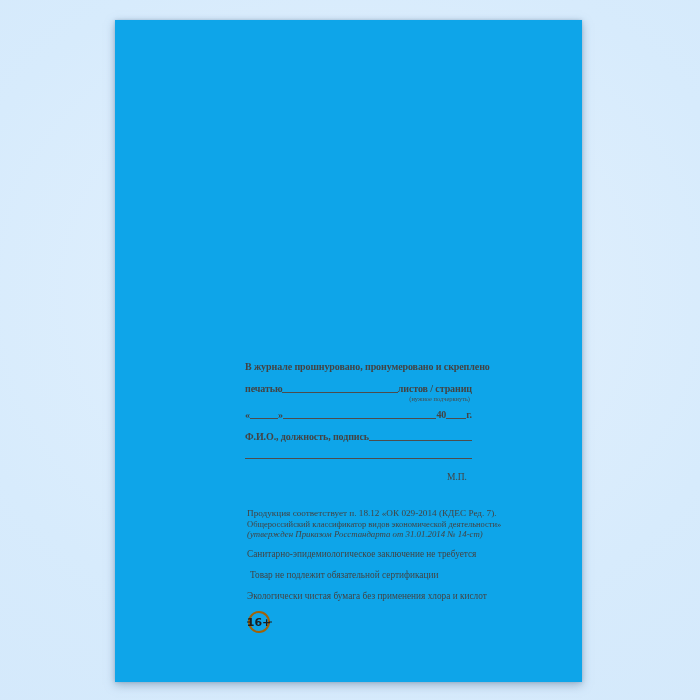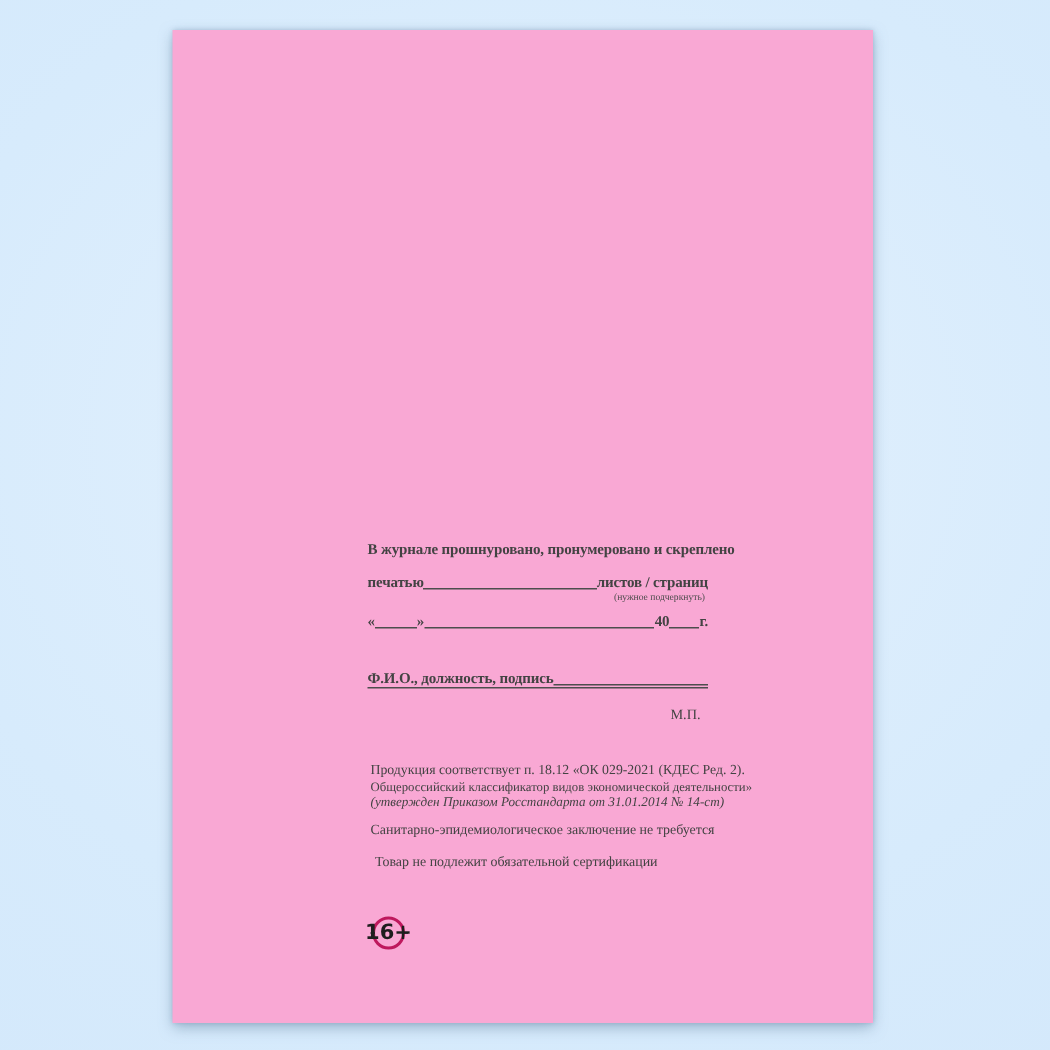--- a/index.html
+++ b/index.html
@@ -14,21 +14,21 @@
     background: radial-gradient(ellipse 130% 110% at 50% 42%,
       #e4f1fd 0%, #d7ebfc 45%, #d3e8fb 75%, #cde2f6 100%);
     position: relative;
   }
   .paper {
     position: absolute;
     left: 115px;
     top: 20px;
     width: 467px;
     height: 662px;
-    background: #f9a8d4;
+    background: #0ea5e9;
     box-shadow: 0 3px 9px rgba(100, 132, 163, 0.55), 0 0 3px rgba(100, 132, 163, 0.35);
   }
   .text-block {
     position: absolute;
     left: 130px;
     top: 341px;
     width: 227px;
     height: 290px;
     color: #434343;
   }
@@ -62,28 +62,28 @@
   .stmt.ind { padding-left: 5px; }
   .agemark-row {
     display: flex;
     align-items: flex-start;
     padding-left: 3px;
   }
   .age-icon {
     flex: 0 0 auto;
     width: 18px;
     height: 18px;
-    border: 2px solid #be185d;
+    border: 2px solid #a16207;
     border-radius: 50%;
     display: flex;
     align-items: center;
     justify-content: center;
     font-family: "DejaVu Sans", sans-serif;
     font-weight: 700;
-    font-size: 14px;
+    font-size: 11px;
     color: #1e1e1e;
     position: relative;
     margin-top: 1px;
   }
   .age-icon::before, .age-icon::after {
     content: "";
     position: absolute;
     top: 50%;
     width: 3px;
     border-top: 1.6px solid #1e1e1e;
@@ -114,36 +114,37 @@
     <div class="row b flexrow" style="top:48px;">
       <span>«</span>
       <span class="blank w28"></span>
       <span>»</span>
       <span class="blank"></span>
       <span>40</span>
       <span class="blank w20"></span>
       <span>г.</span>
     </div>
 
-    <div class="row b flexrow" style="top:86px;">
+    <div class="row b flexrow" style="top:70px;">
       <span>Ф.И.О., должность, подпись</span>
       <span class="blank"></span>
     </div>
 
     <div class="row fullline" style="top:96px;"></div>
 
     <div class="row right mp" style="top:111px;">М.П.</div>
 
-    <div class="row p-line1" style="top:147px;">Продукция соответствует п. 18.12 «ОК 029-2021 (КДЕС Ред. 2).</div>
+    <div class="row p-line1" style="top:147px;">Продукция соответствует п. 18.12 «ОК 029-2014 (КДЕС Ред. 7).</div>
     <div class="row p-line2" style="top:158px;">Общероссийский классификатор видов экономической деятельности»</div>
     <div class="row p-line3" style="top:168px;">(утвержден Приказом Росстандарта от 31.01.2014 № 14-ст)</div>
 
     <div class="row stmt" style="top:188px;">Санитарно-эпидемиологическое заключение не требуется</div>
 
     <div class="row stmt ind" style="top:209px;">Товар не подлежит обязательной сертификации</div>
 
+    <div class="row stmt" style="top:230px;">Экологически чистая бумага без применения хлора и кислот</div>
 
     <div class="row agemark-row" style="top:249px;">
       <div class="age-icon">16+</div>
     </div>
 
   </div>
 </div>
 
 </body></html>

